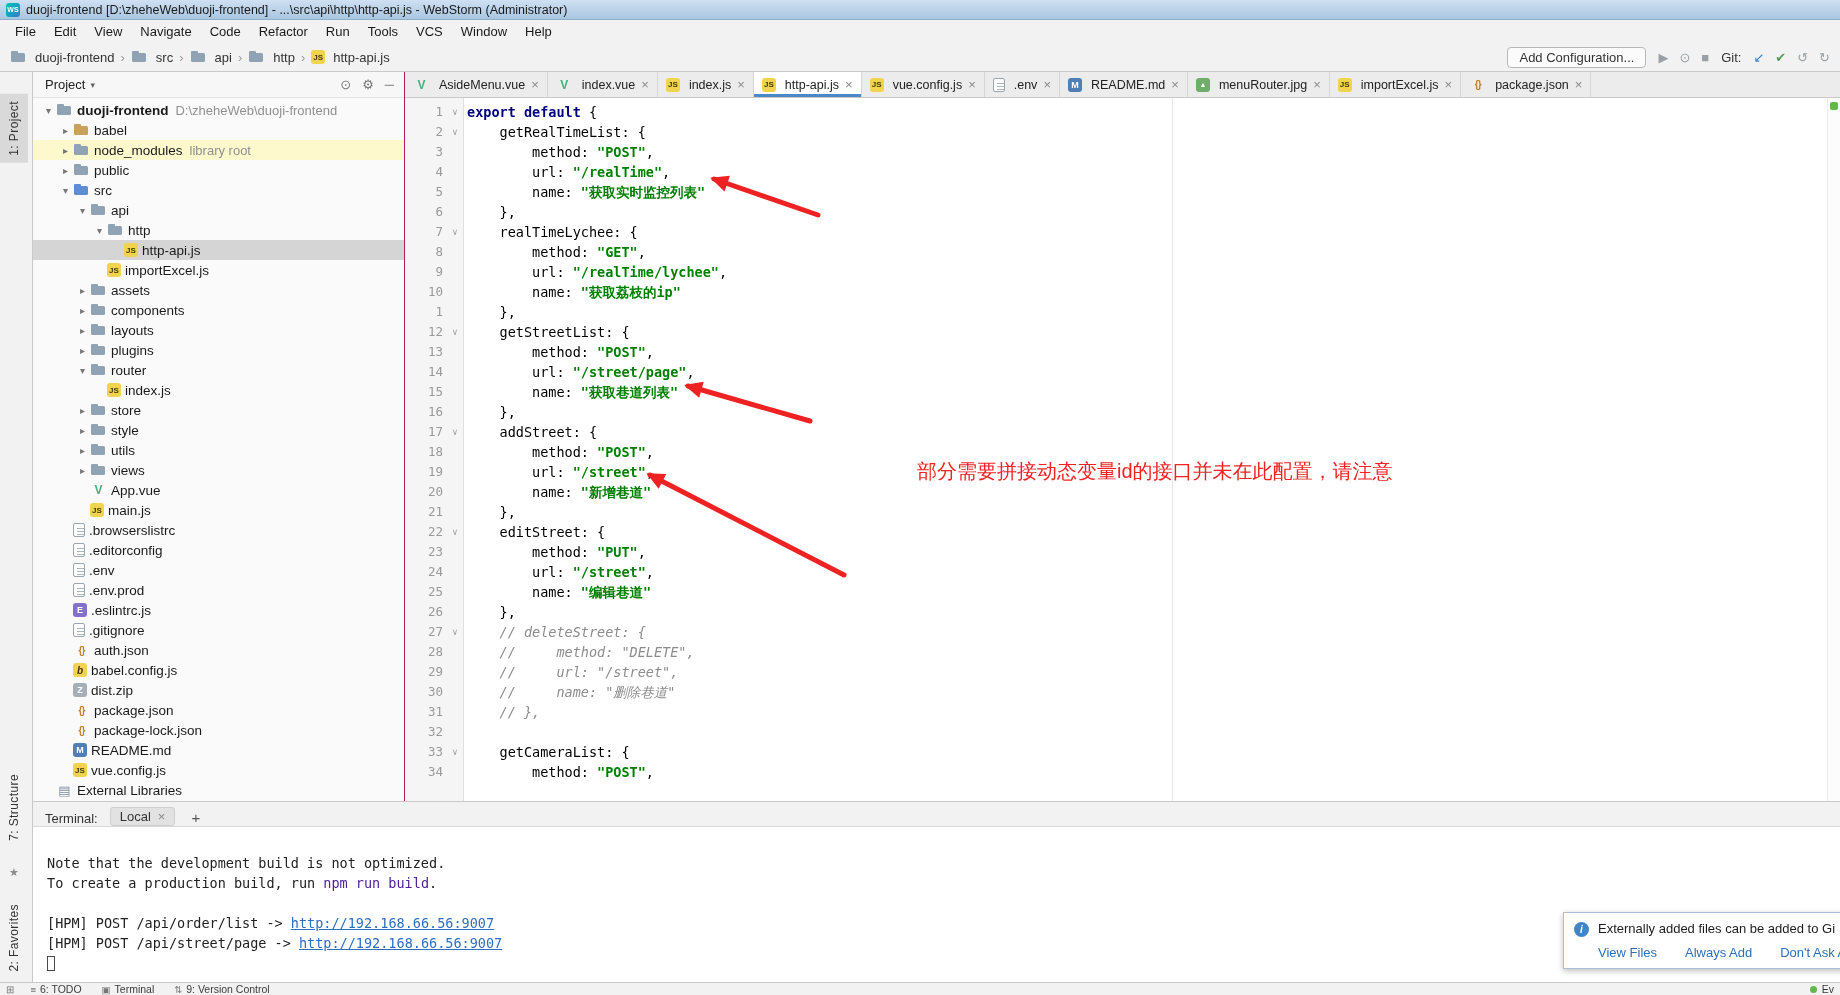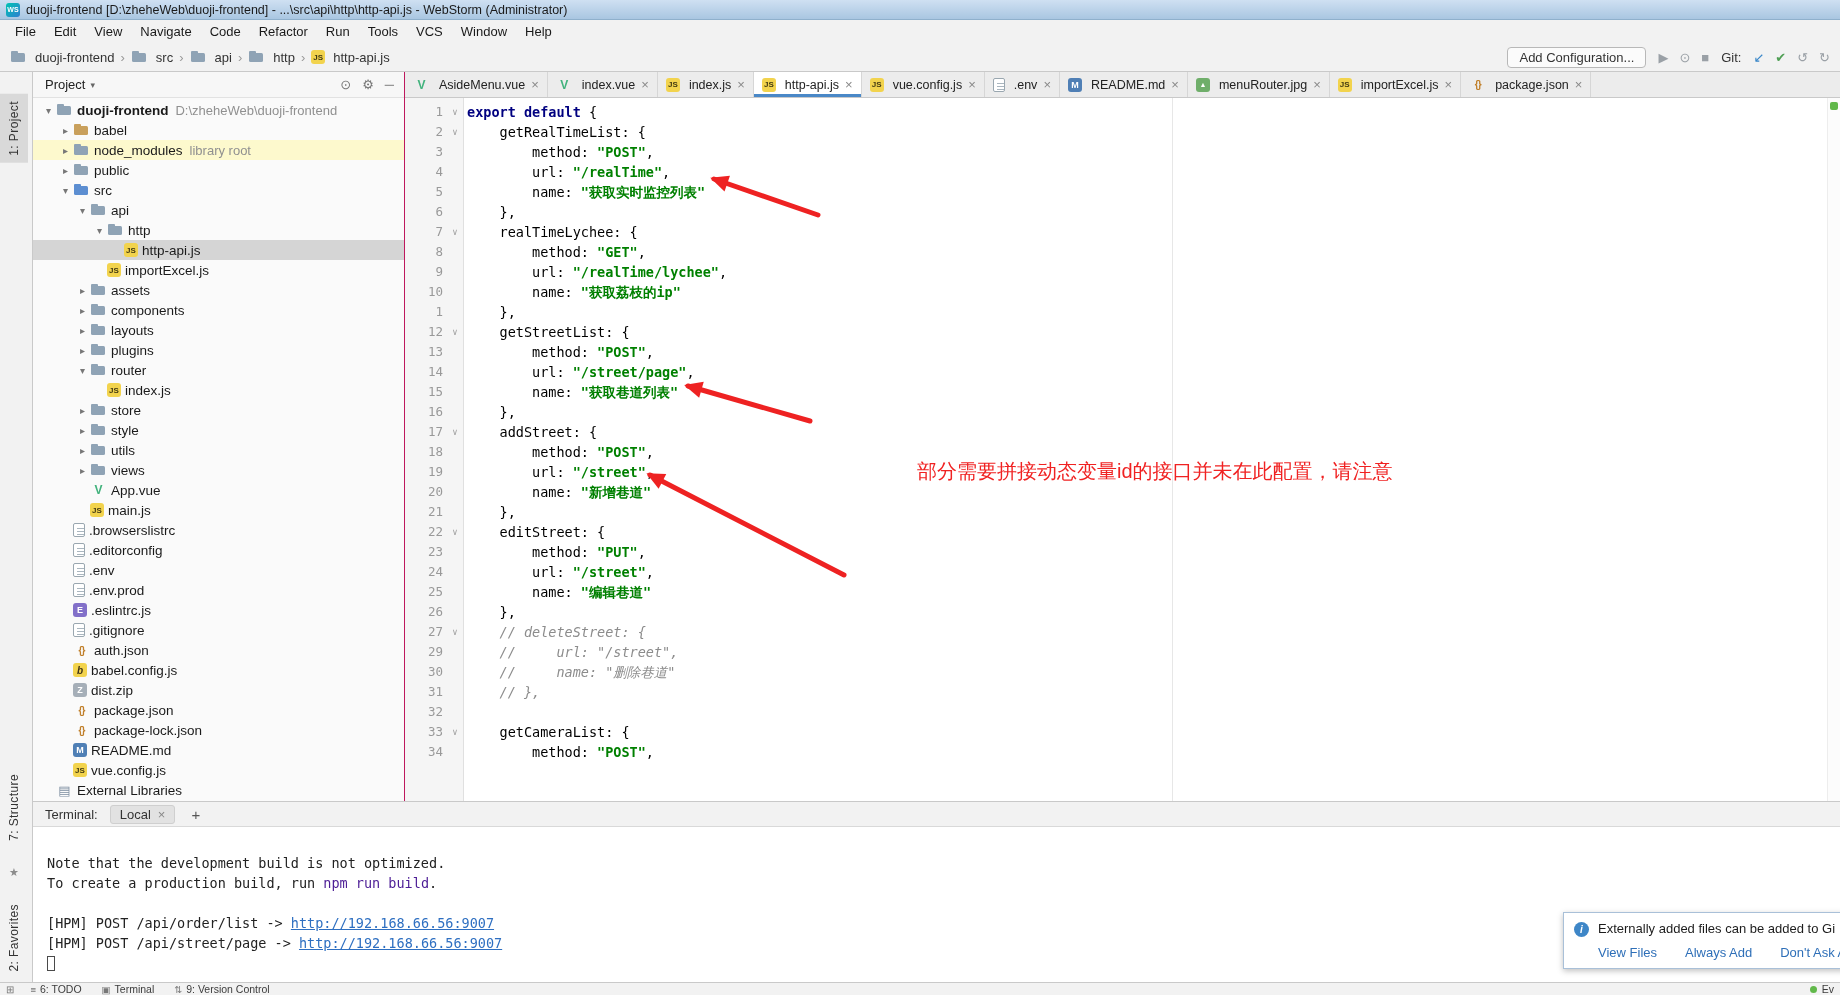--- a/index.html
+++ b/index.html
@@ -74,21 +74,21 @@
 .code-text{white-space:pre;color:#000}
 .tk-k{color:#000080;font-weight:bold}
 .tk-f{color:#000000}
 .tk-s{color:#008000;font-weight:bold}
 .tk-c{color:#8c8c8c;font-style:italic}
 .red-note{position:absolute;left:512px;top:360px;font-size:20px;font-weight:400;color:#f02222;z-index:3;font-family:"Liberation Sans",sans-serif;white-space:nowrap}
 .scroll-stripe{position:absolute;right:0;top:0;bottom:0;width:13px;background:#fcfcfc;border-left:1px solid #ededed;z-index:2}
 .ok-ind{position:absolute;top:4px;left:2px;width:8px;height:8px;border-radius:2px;background:#61b84a}
 
 .terminal-panel{flex:1;display:flex;flex-direction:column;border-top:1px solid #c9c9c9;background:#fff;min-height:0}
-.term-header{height:25px;flex:none;background:#f2f2f2;border-bottom:1px solid #d9d9d9;display:flex;align-items:center;gap:12px;padding:0 12px;font-size:13px;color:#333}
+.term-header{height:25px;flex:none;background:#f2f2f2;border-bottom:1px solid #d9d9d9;display:flex;align-items:flex-end;gap:12px;padding:0 12px;font-size:13px;color:#333}
 .term-tab{display:inline-flex;align-items:center;gap:7px;background:#e2e2e2;border:1px solid #cfcfcf;border-radius:3px;padding:1px 9px}
 .term-x{color:#888}
 .term-plus{color:#555;font-size:15px;padding:0 4px}
 .term-body{flex:1;padding:26px 0 0 14px;font-family:"DejaVu Sans Mono",monospace;font-size:13.5px;color:#222;overflow:hidden}
 .term-line{height:20px;line-height:20px;white-space:pre}
 .tl-cmd{color:#4c1d95}
 .tl-link{color:#2e6fc1;text-decoration:underline}
 .term-cursor{width:8px;height:15px;border:1px solid #4a4a4a;margin-top:3px}
 
 .status-bar{position:absolute;left:0;right:0;bottom:0;height:13px;background:#f2f2f2;border-top:1px solid #c9c9c9;display:flex;align-items:center;font-size:10.5px;color:#3c3c3c;padding:0 6px;overflow:hidden}
@@ -564,20 +564,25 @@
               </div>
               <div class="code-row">
                 <span class="gut">26</span>
                 <span class="fold"></span>
                 <span class="code-text"><span class="tk-p">    },</span></span>
               </div>
               <div class="code-row">
                 <span class="gut">27</span>
                 <span class="fold">∨</span>
                 <span class="code-text"><span class="tk-c">    // deleteStreet: {</span></span>
+              </div>
+              <div class="code-row">
+                <span class="gut">28</span>
+                <span class="fold"></span>
+                <span class="code-text"><span class="tk-c">    //     method: "DELETE",</span></span>
               </div>
               <div class="code-row">
                 <span class="gut">29</span>
                 <span class="fold"></span>
                 <span class="code-text"><span class="tk-c">    //     url: "/street",</span></span>
               </div>
               <div class="code-row">
                 <span class="gut">30</span>
                 <span class="fold"></span>
                 <span class="code-text"><span class="tk-c">    //     name: "删除巷道"</span></span>

